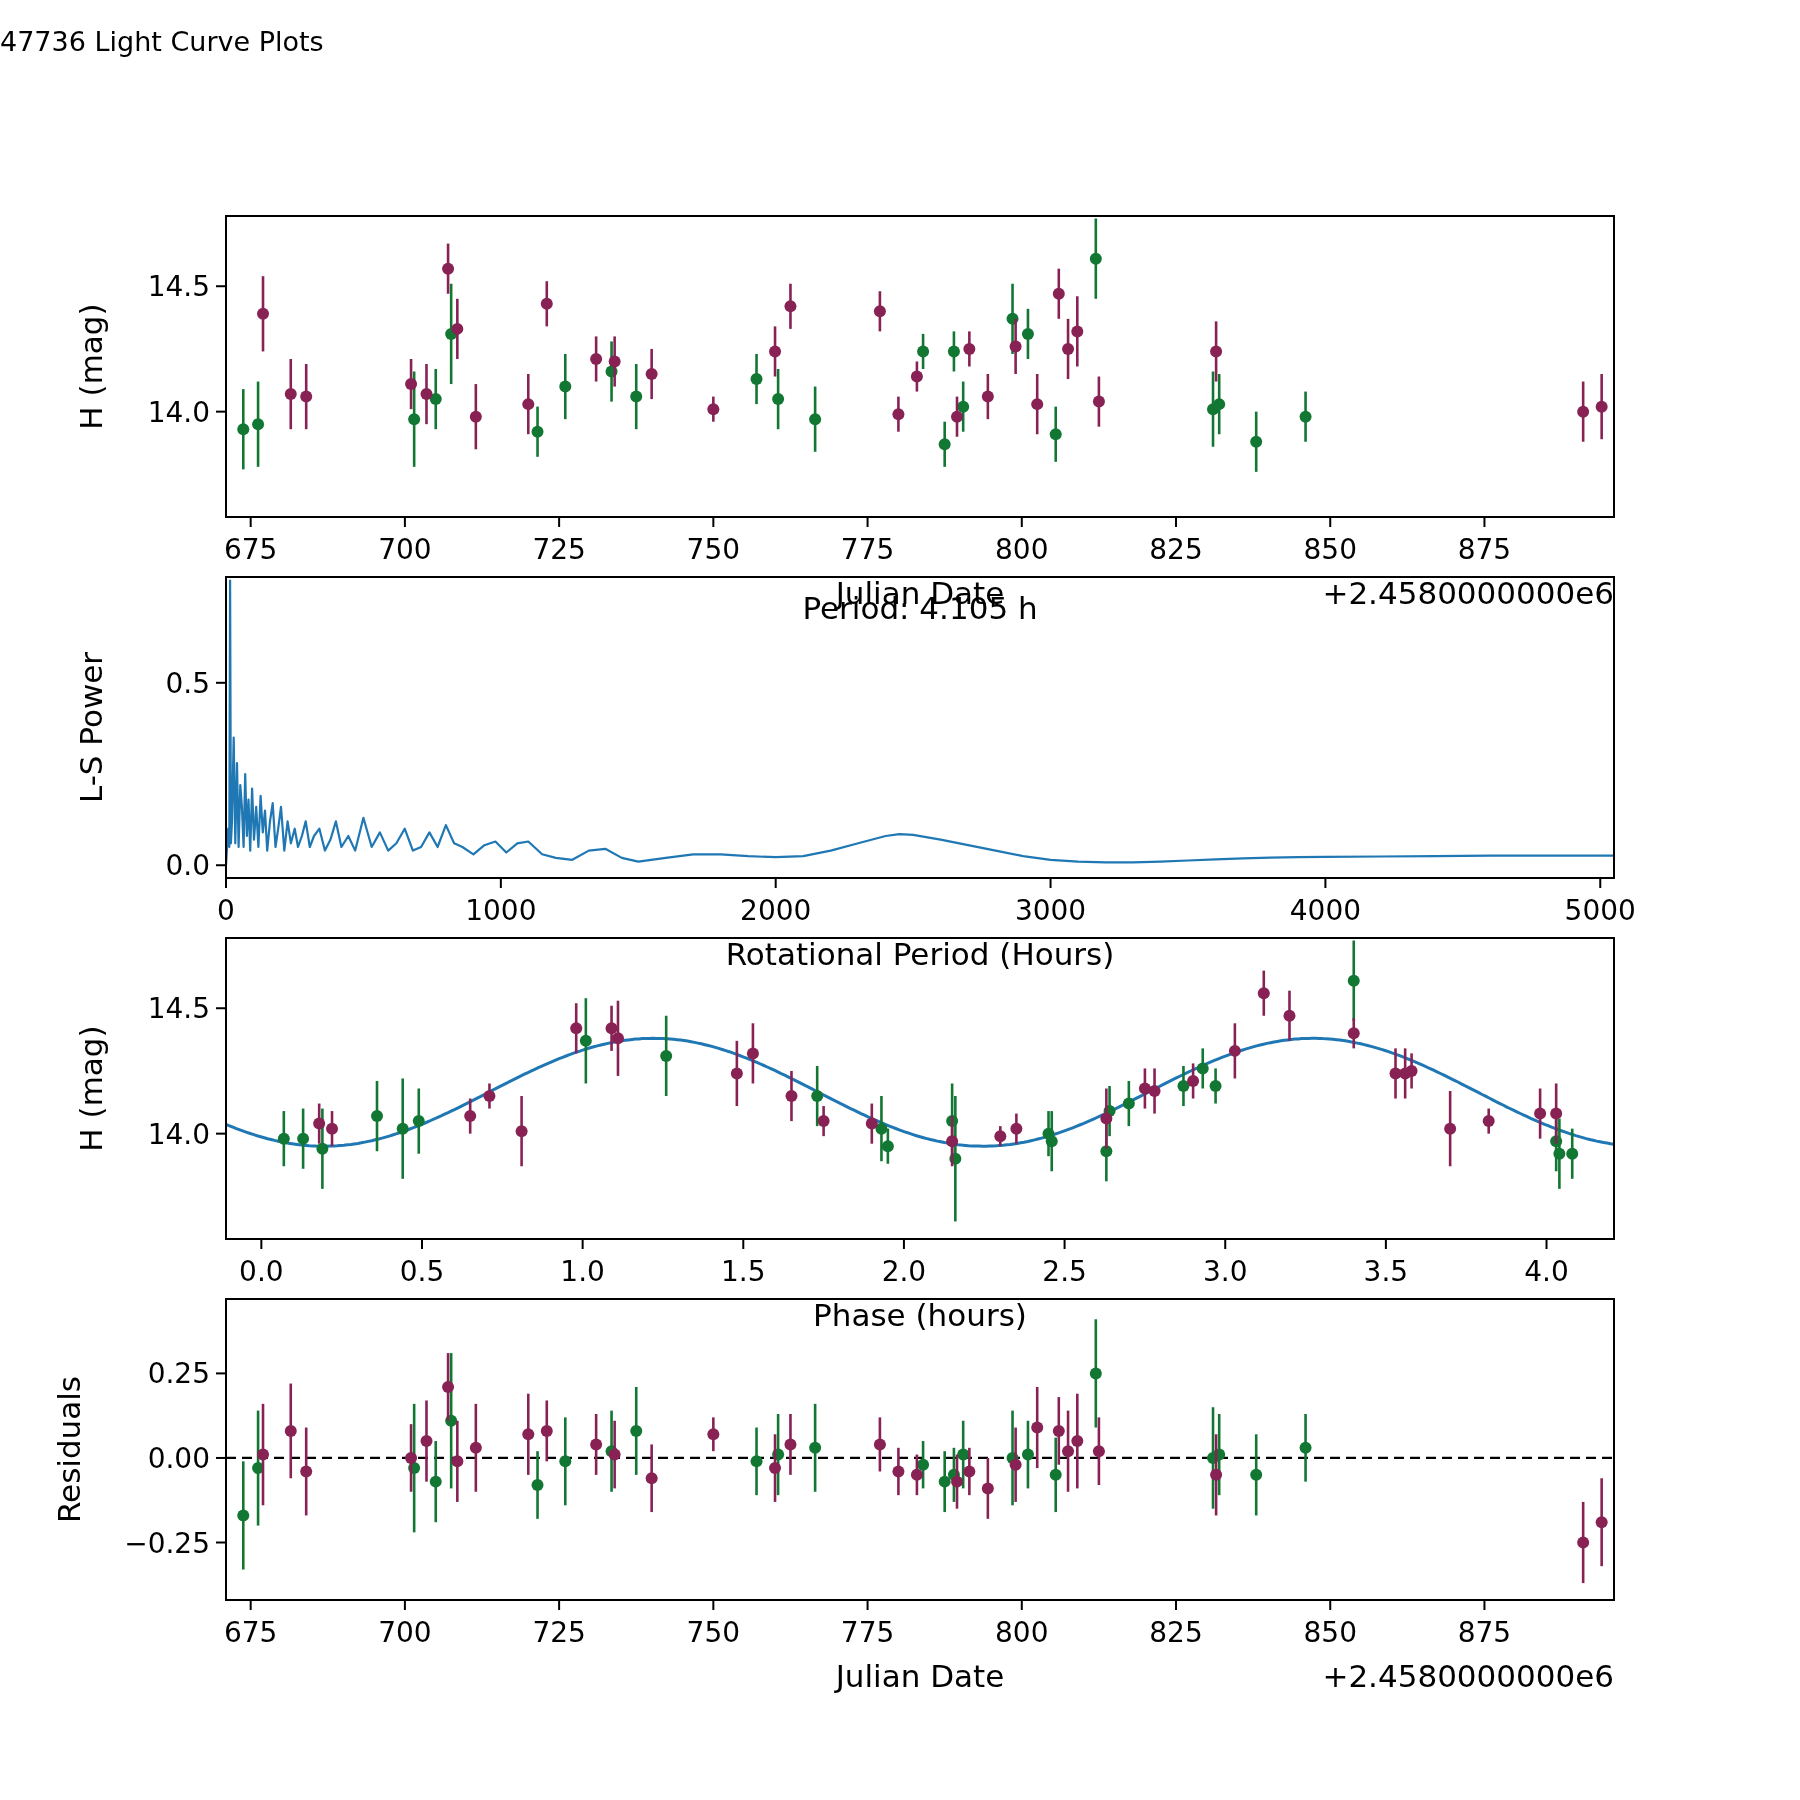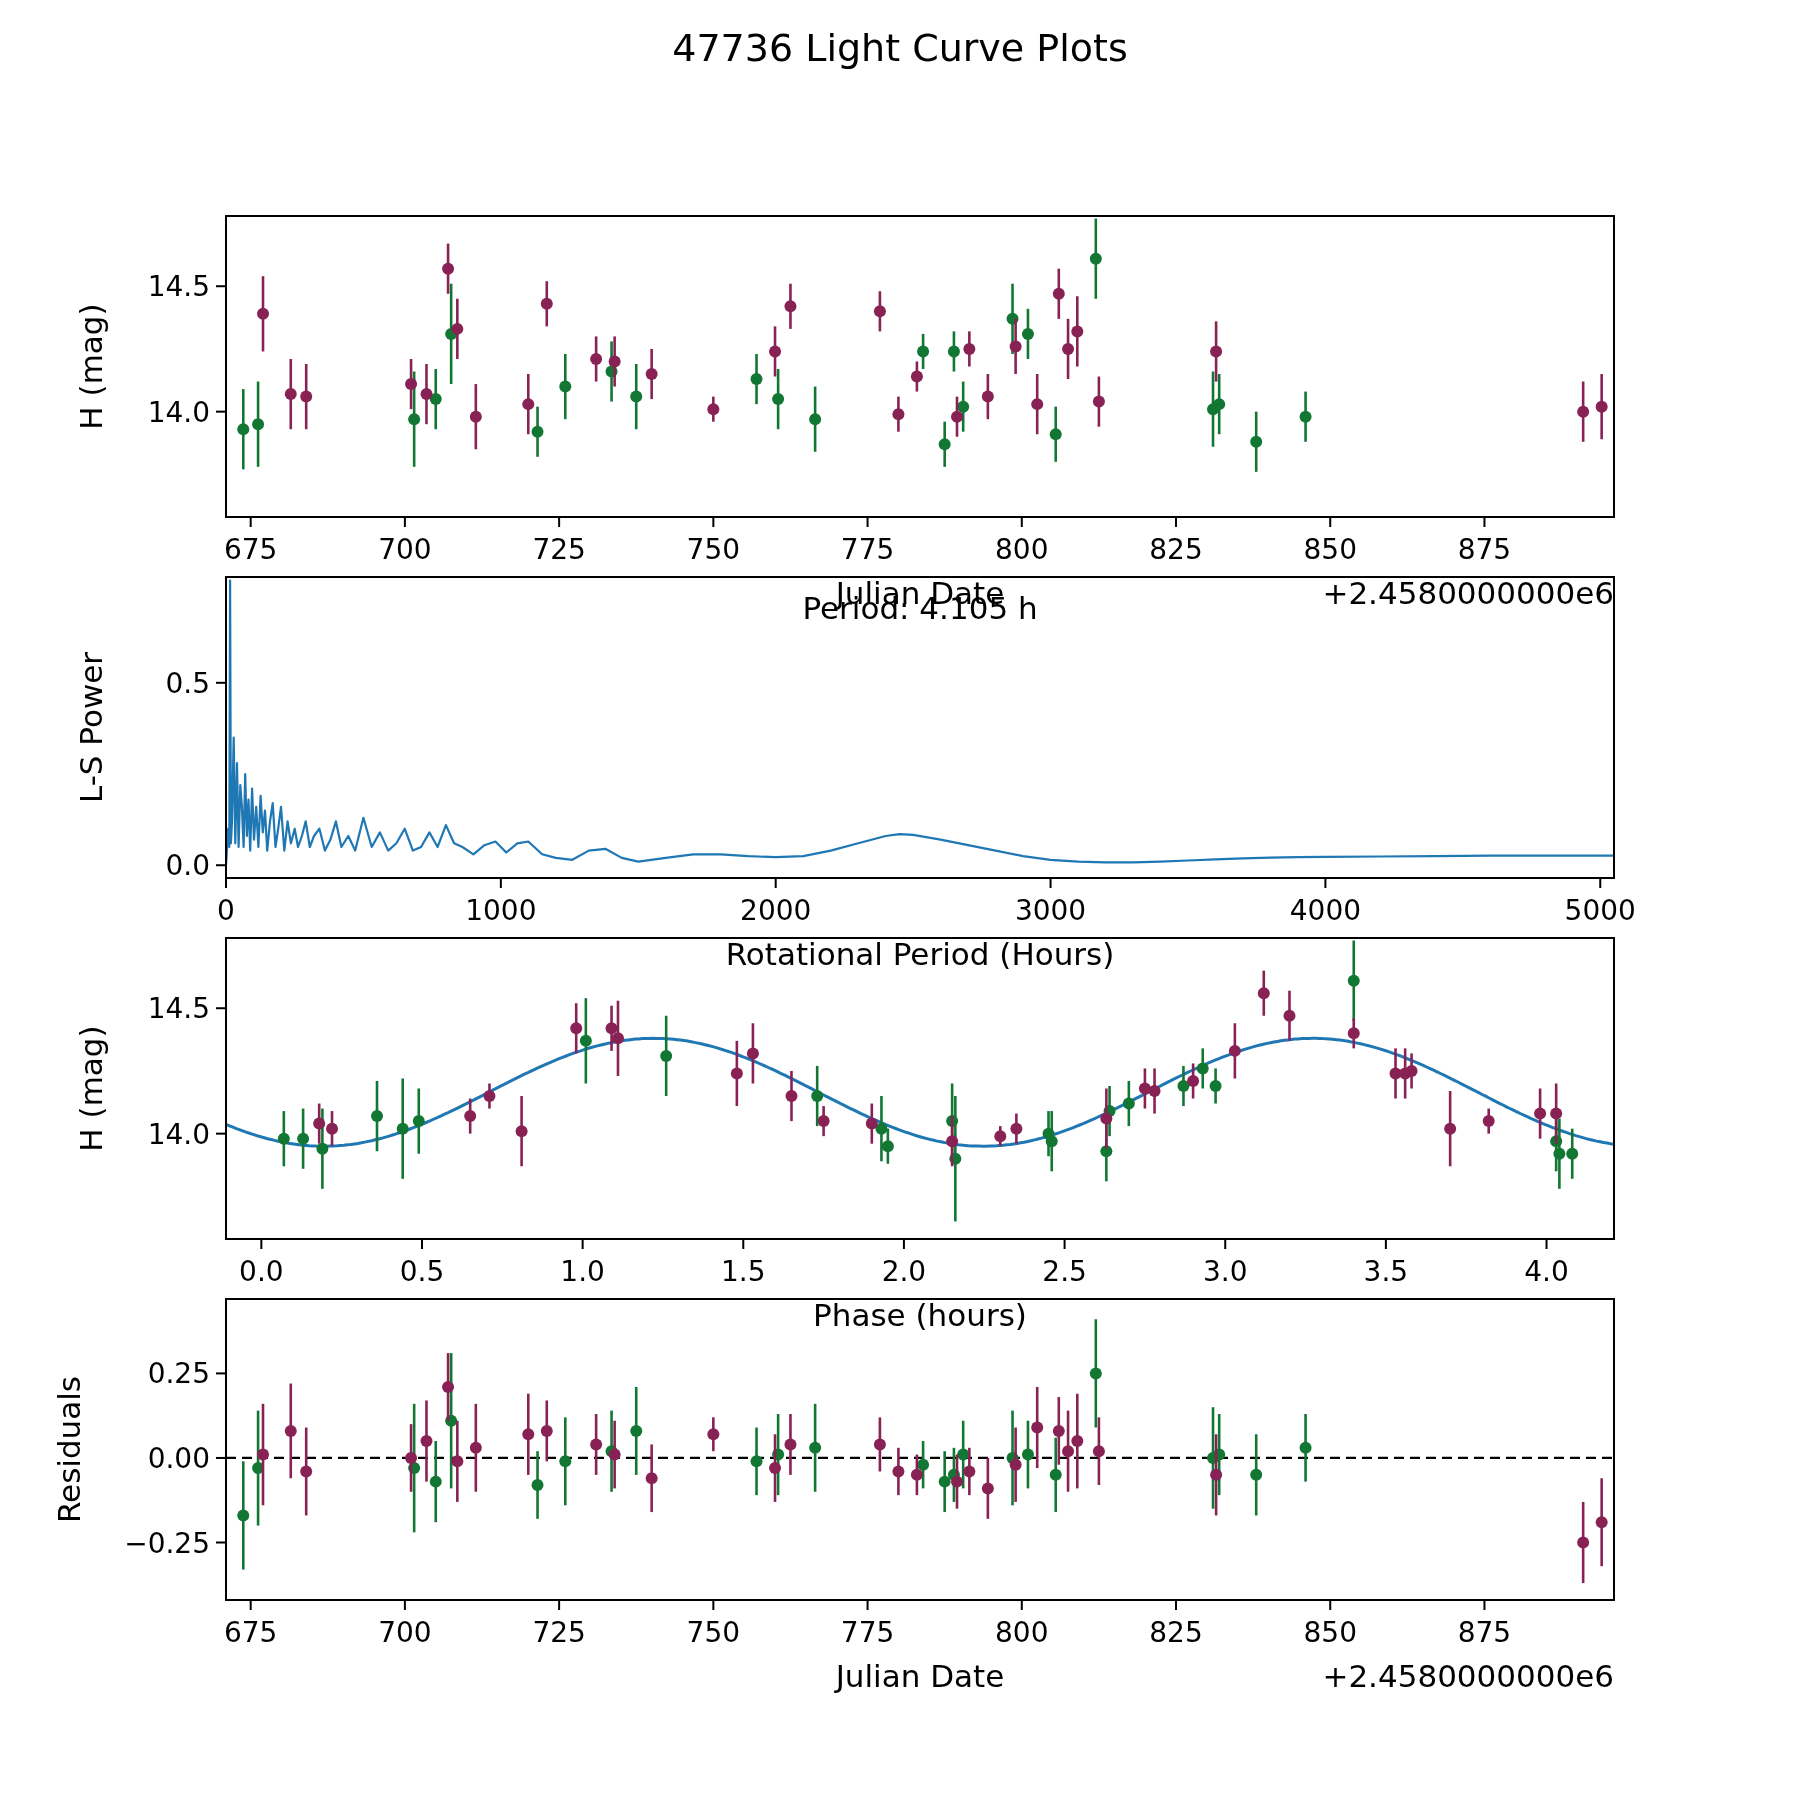--- a/index.html
+++ b/index.html
@@ -1,19 +1,19 @@
 <!DOCTYPE html>
 <html><head>
 <meta charset="utf-8">
 <style>
   html,body{margin:0;padding:0;background:#fff;}
   #figure{position:relative;width:1800px;height:1800px;background:#fff;
           font-family:"DejaVu Sans","Liberation Sans",sans-serif;}
-  #chart-title{position:absolute;left:0;top:26px;width:1800px;text-align:center;
-          font-size:38px;color:#000;}
+  #chart-title{position:absolute;left:0;top:26px;width:1800px;
+          font-size:27px;color:#000;}
   #figure-canvas{position:absolute;left:0;top:0;}
 </style>
 </head>
 <body>
 
 <div id="figure">
   <div id="chart-title">47736 Light Curve Plots</div>
   <svg id="figure-canvas" width="1800" height="1800" viewBox="0 0 1800 1800" xmlns="http://www.w3.org/2000/svg">
       <g>
         <clipPath id="clip0">

